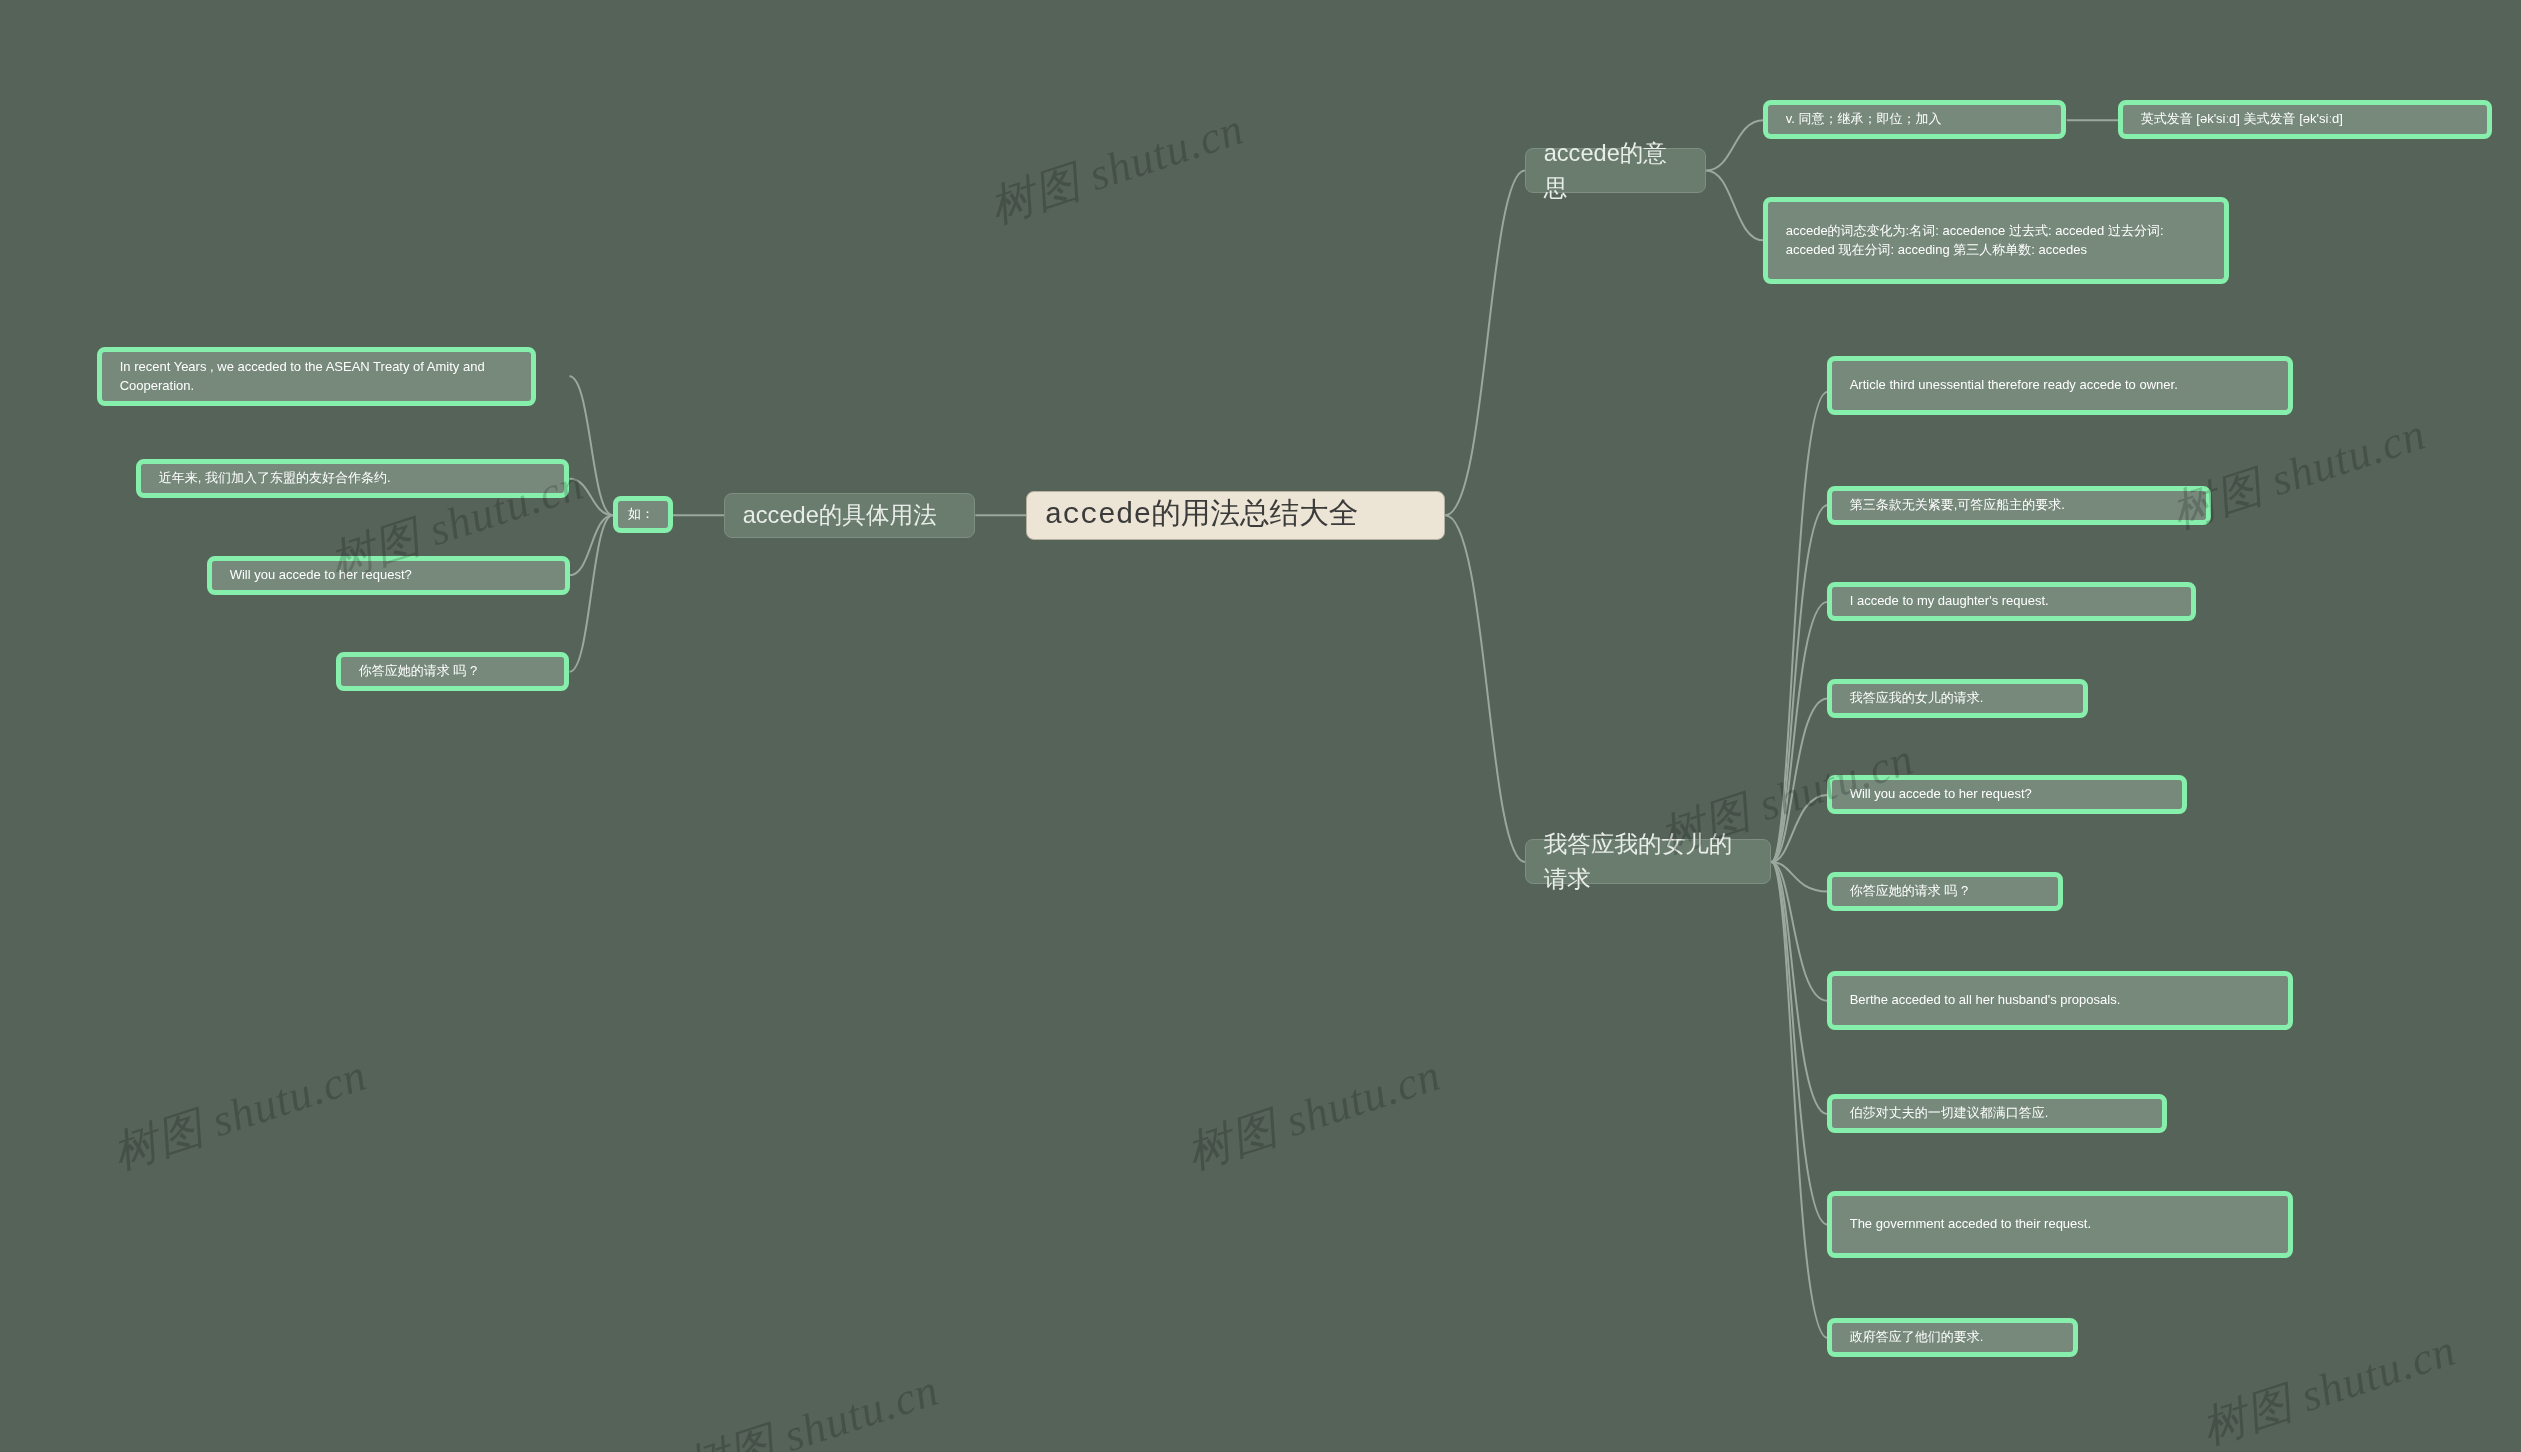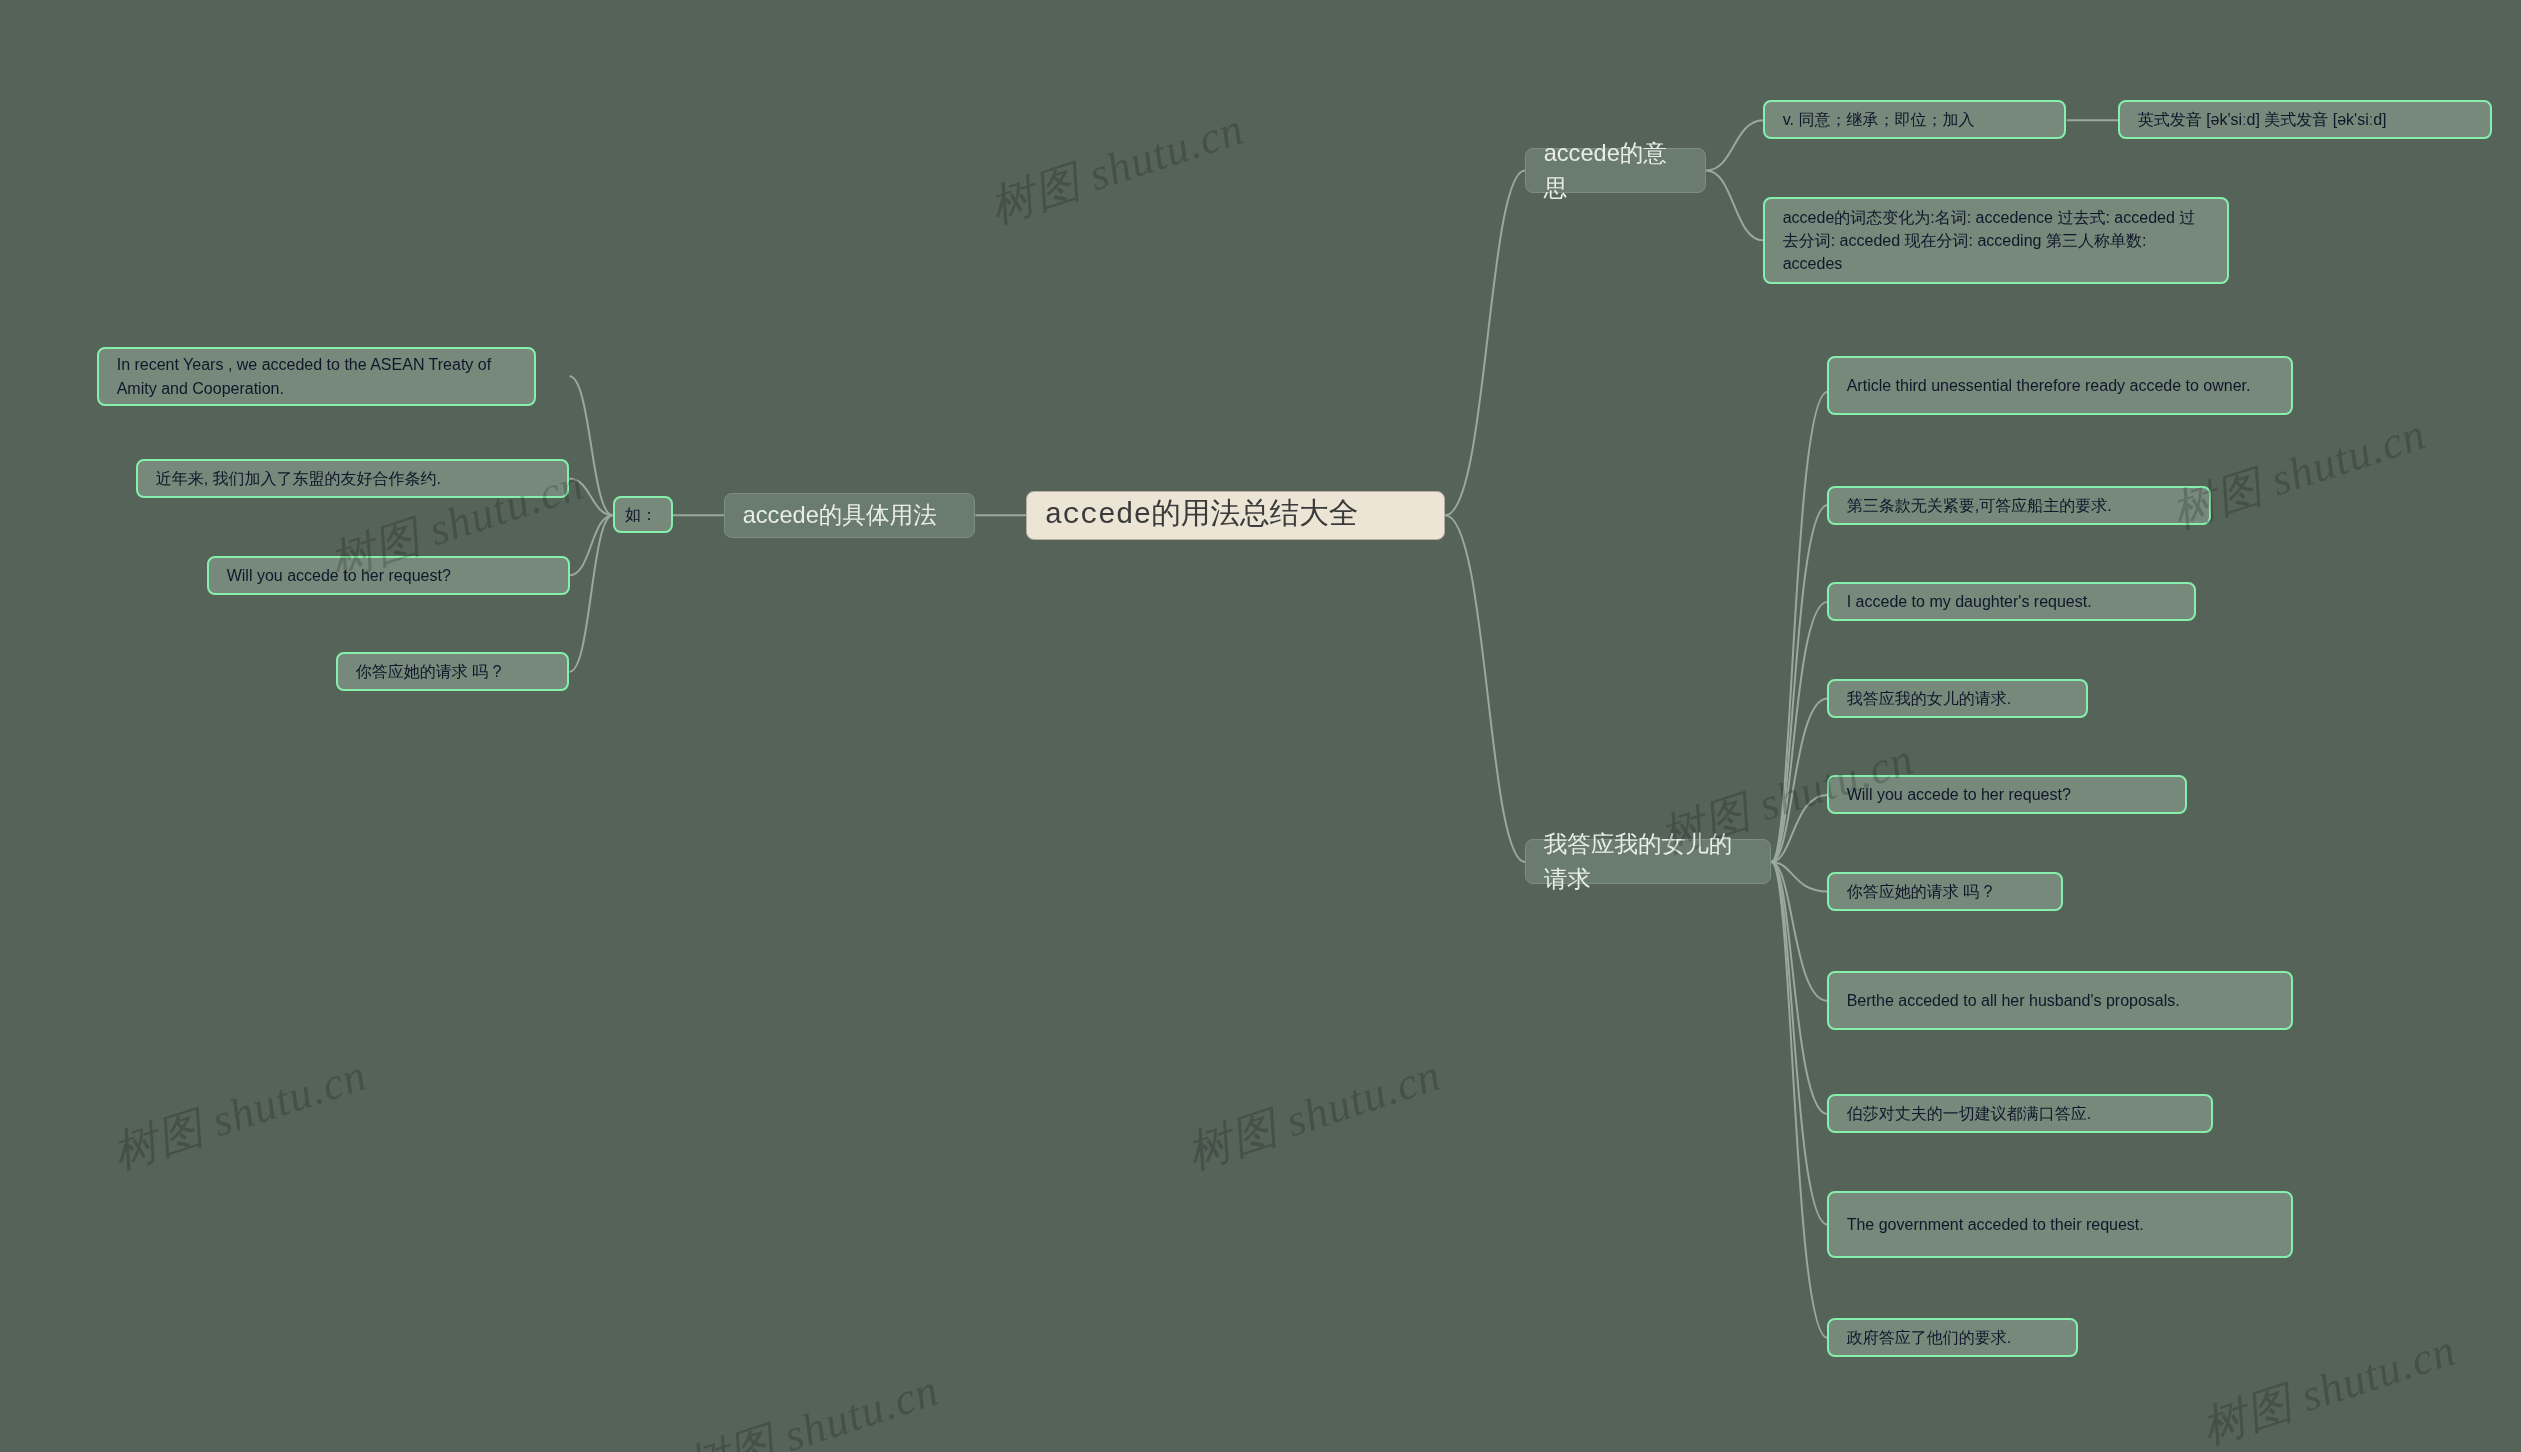--- a/index.html
+++ b/index.html
@@ -42,24 +42,24 @@
   }
   .branch {
     background: #6a7c6e;
     color: #e8ede9;
     font-size: 23.6px;
     font-weight: 400;
     border: 1px solid #7e8f82;
   }
   .leaf {
     background: #76897b;
-    color: #0f172a;
-    font-size: 16px;
+    color: #ffffff;
+    font-size: 13px;
     font-weight: 400;
-    border: 2px solid #86efac;
+    border: 5px solid #86efac;
   }
   .watermark {
     position: absolute;
     font-family: "SimSun", serif;
     color: rgba(0,0,0,0.18);
     font-size: 45px;
     transform: rotate(-18deg);
     font-style: italic;
     pointer-events: none;
     white-space: nowrap;
@@ -160,21 +160,21 @@
   </div>
   <div class="node leaf" style="left:1827px; top:775px; width:360px; height:39px;">
     <span>Will you accede to her request?</span>
   </div>
   <div class="node leaf" style="left:1827px; top:872px; width:236px; height:39px;">
     <span>你答应她的请求 吗 ?</span>
   </div>
   <div class="node leaf" style="left:1827px; top:971px; width:466px; height:59px;">
     <span>Berthe acceded to all her husband's proposals.</span>
   </div>
-  <div class="node leaf" style="left:1827px; top:1094px; width:386px; height:39px;">
+  <div class="node leaf" style="left:1827px; top:1094px; width:340px; height:39px;">
     <span>伯莎对丈夫的一切建议都满口答应.</span>
   </div>
   <div class="node leaf" style="left:1827px; top:1191px; width:466px; height:67px;">
     <span>The government acceded to their request.</span>
   </div>
   <div class="node leaf" style="left:1827px; top:1318px; width:251px; height:39px;text-align:right;">
     <span>政府答应了他们的要求.</span>
   </div>
 
   <div class="watermark" style="left:325px; top:493px;">树图 shutu.cn</div>

